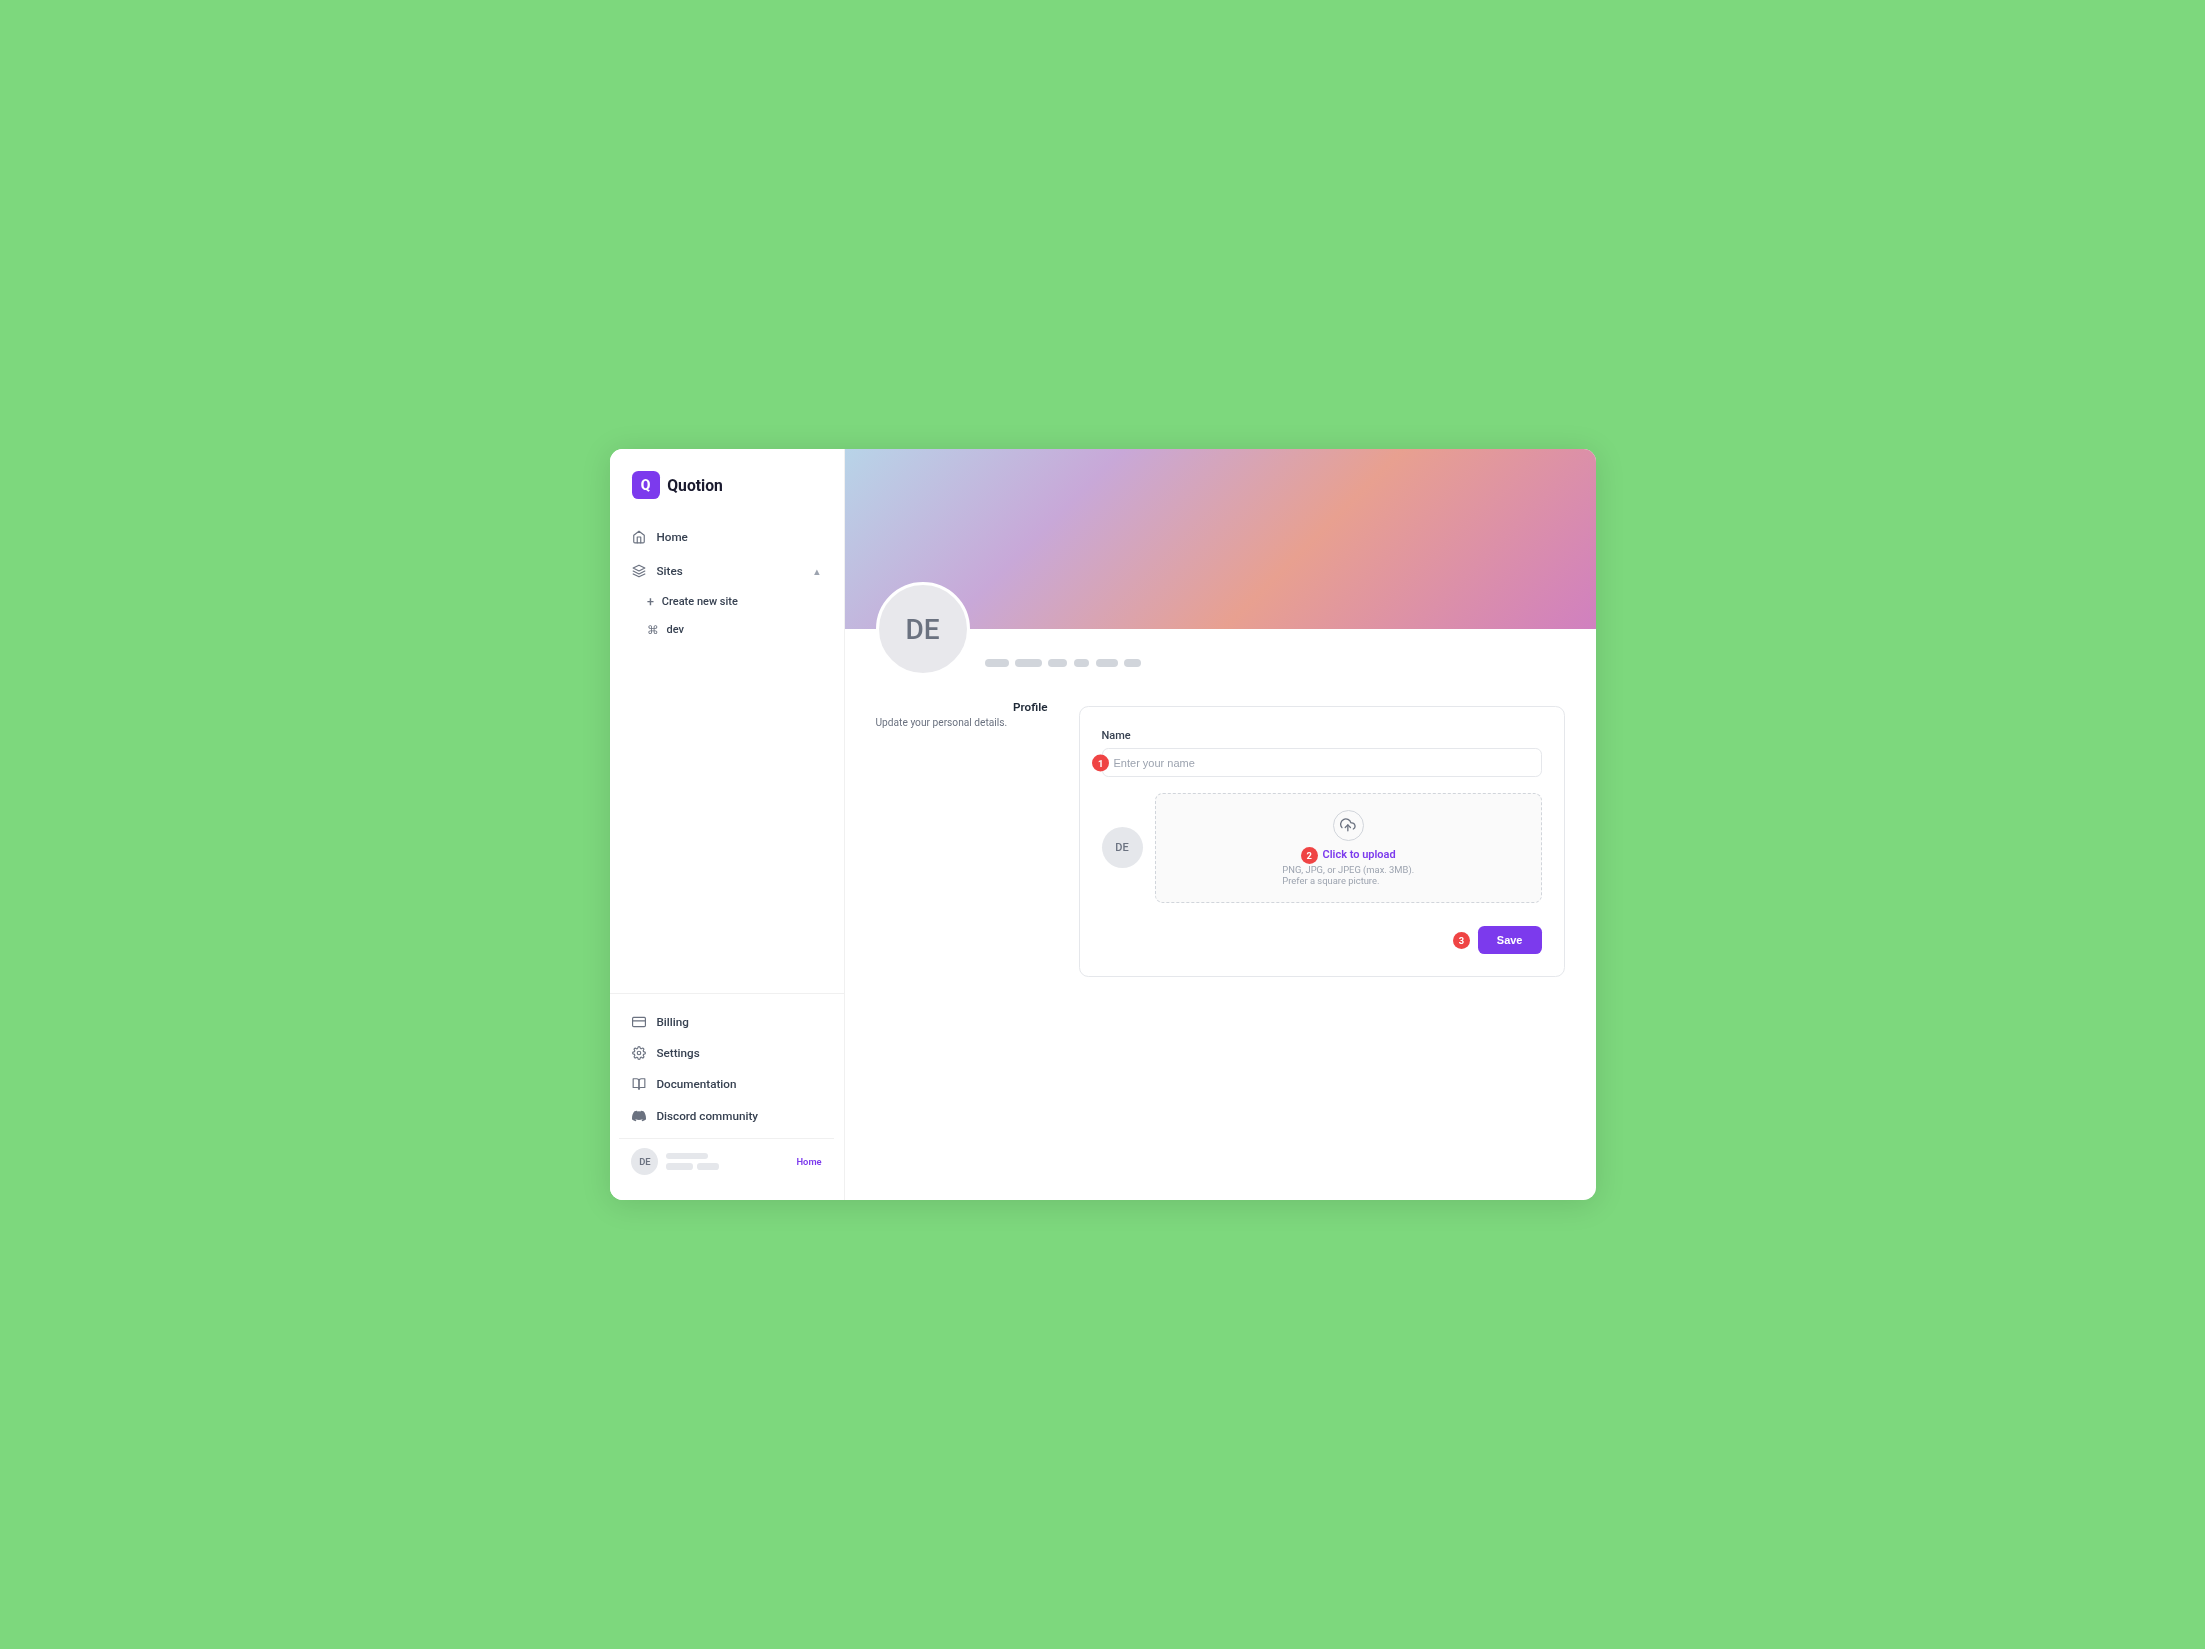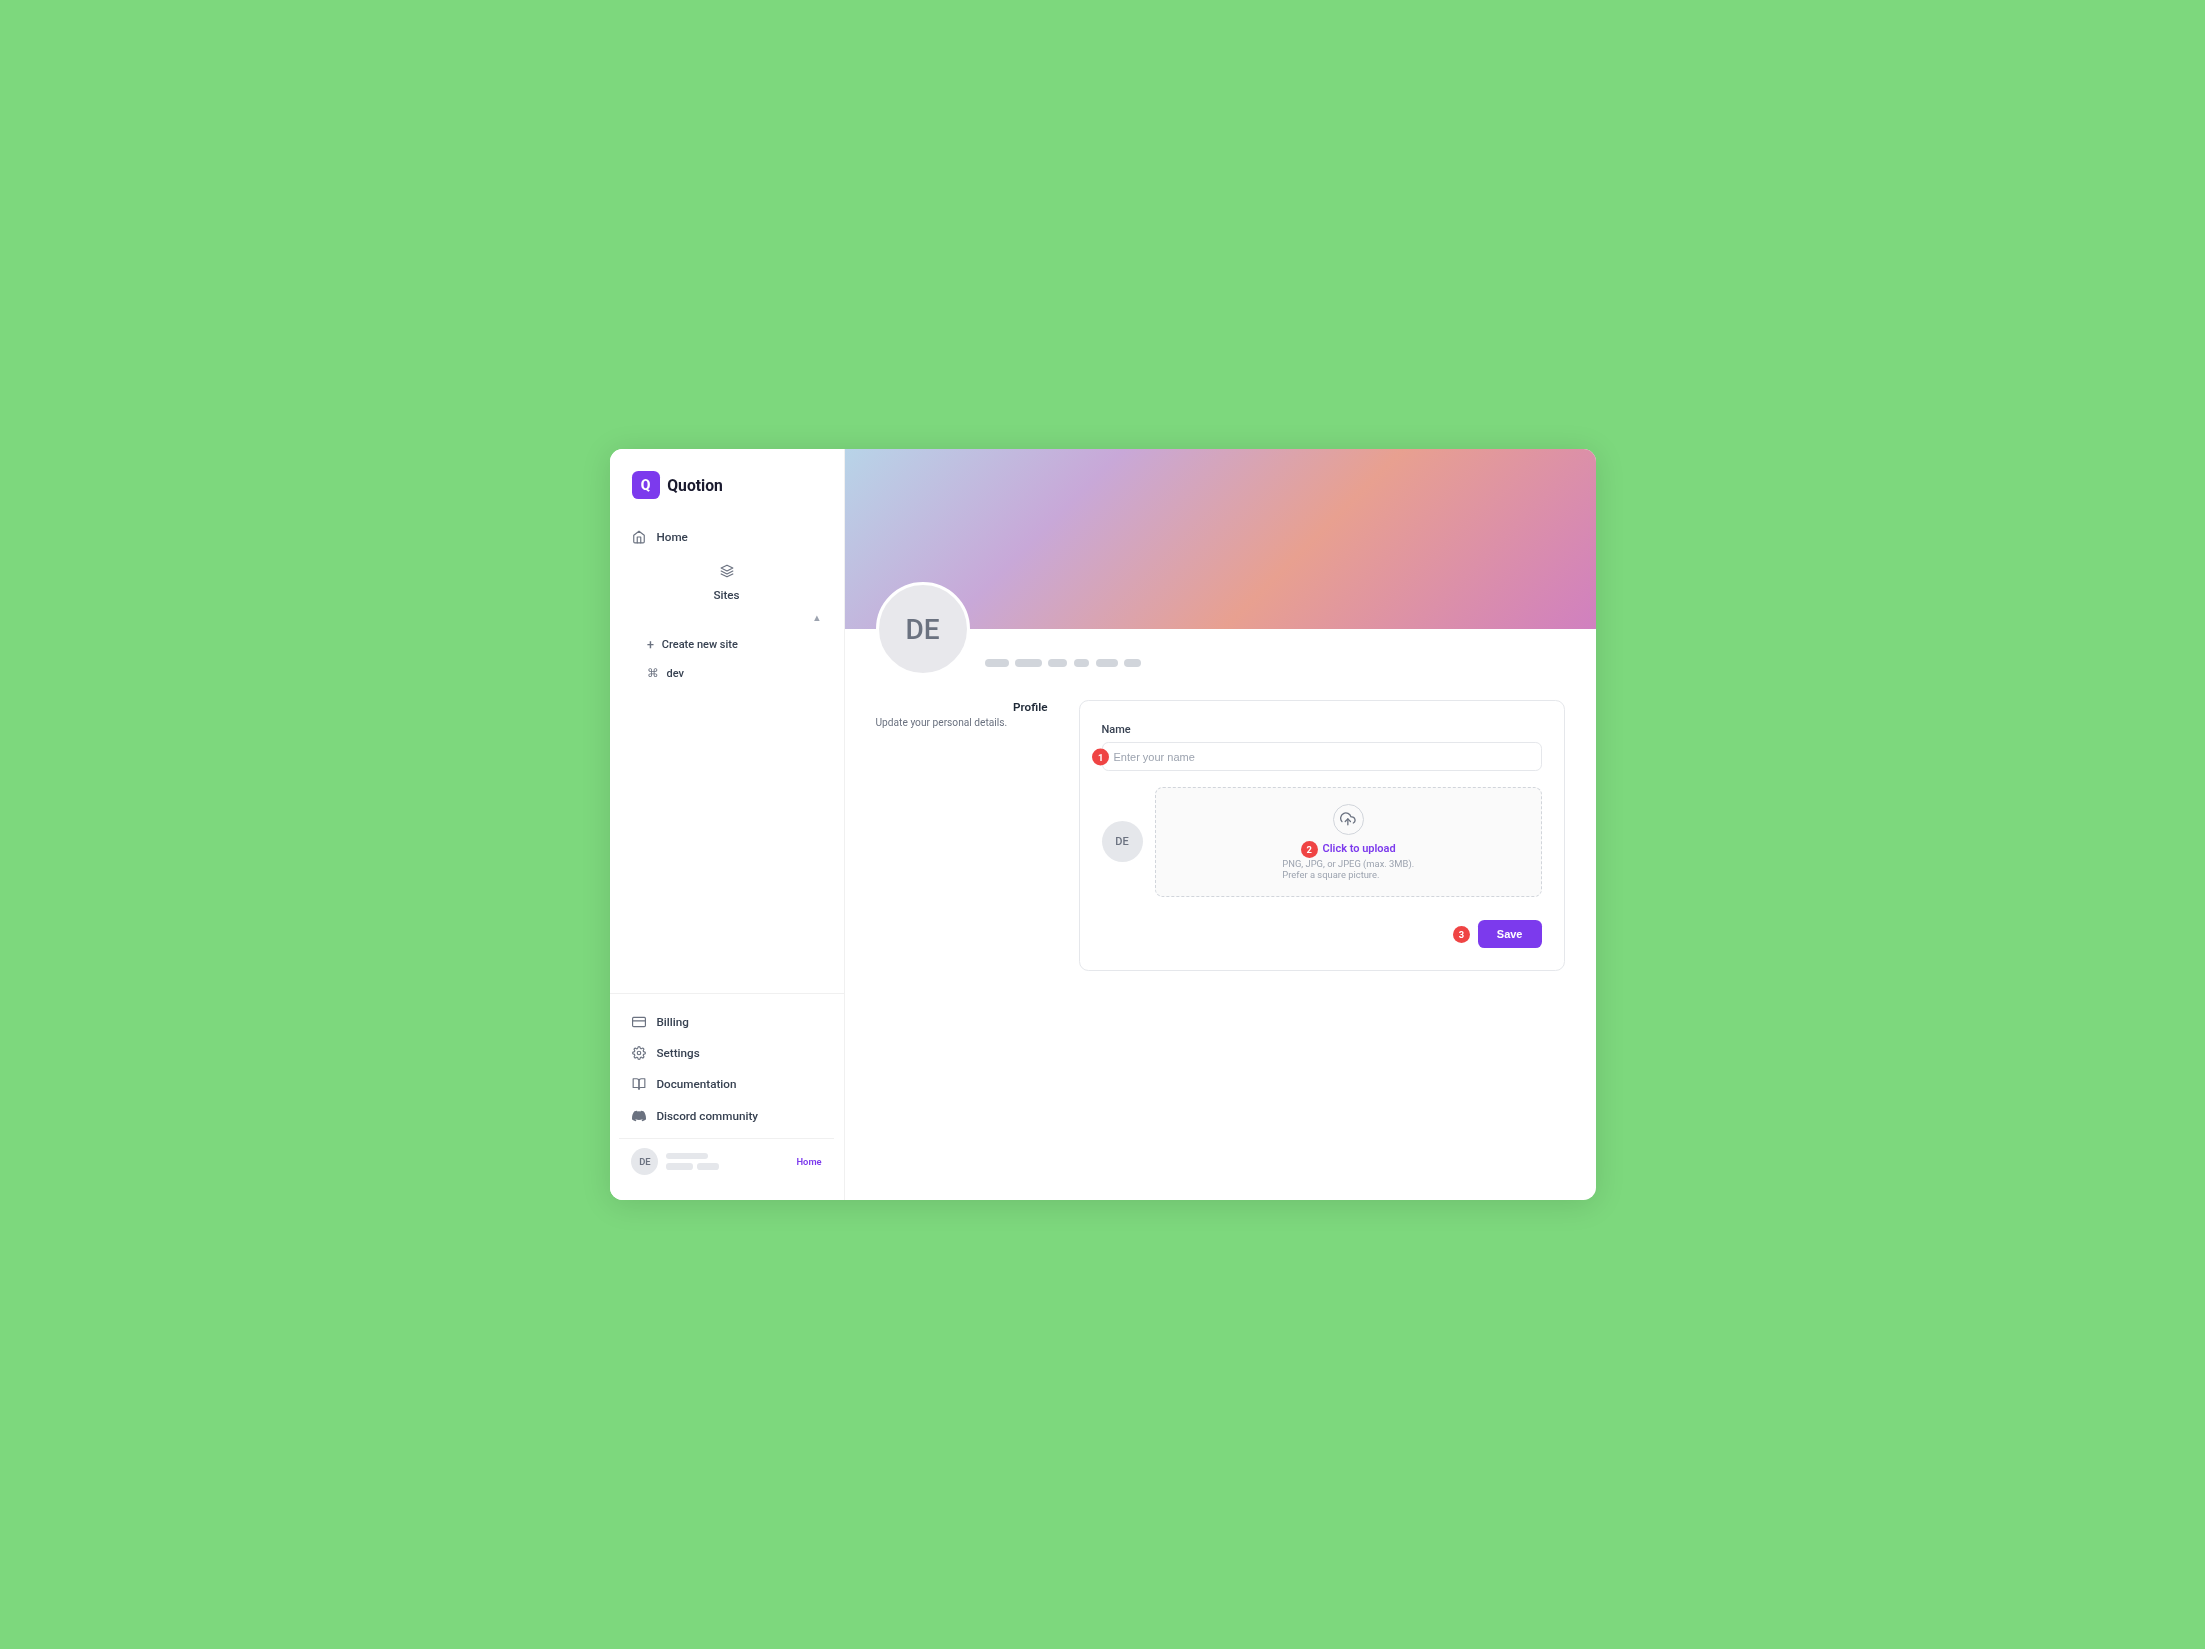--- a/index.html
+++ b/index.html
@@ -84,21 +84,20 @@
     .nav-parent {
       display: flex;
       align-items: center;
       gap: 9.4px;
       padding: 7.8px 12.5px;
       border-radius: 6.3px;
       cursor: pointer;
       color: #374151;
       font-size: 11.7px;
       font-weight: 500;
-      flex-direction: column;
     }
     .nav-parent .chevron {
       margin-left: auto;
       color: #9ca3af;
       font-size: 9.4px;
     }
     .nav-children {
       padding-left: 15.7px;
     }
     .nav-child {
@@ -239,20 +238,21 @@
     .profile-label-sub {
       font-size: 10.2px;
       color: #6b7280;
     }
     .profile-form-card {
       flex: 1;
       background: #fff;
       border: 0.8px solid #e5e7eb;
       border-radius: 9.4px;
       padding: 22px;
+      margin-top: 6px;
     }
     .form-group {
       margin-bottom: 15.7px;
     }
     .form-label {
       font-size: 11px;
       font-weight: 500;
       color: #374151;
       margin-bottom: 6.3px;
       display: block;

